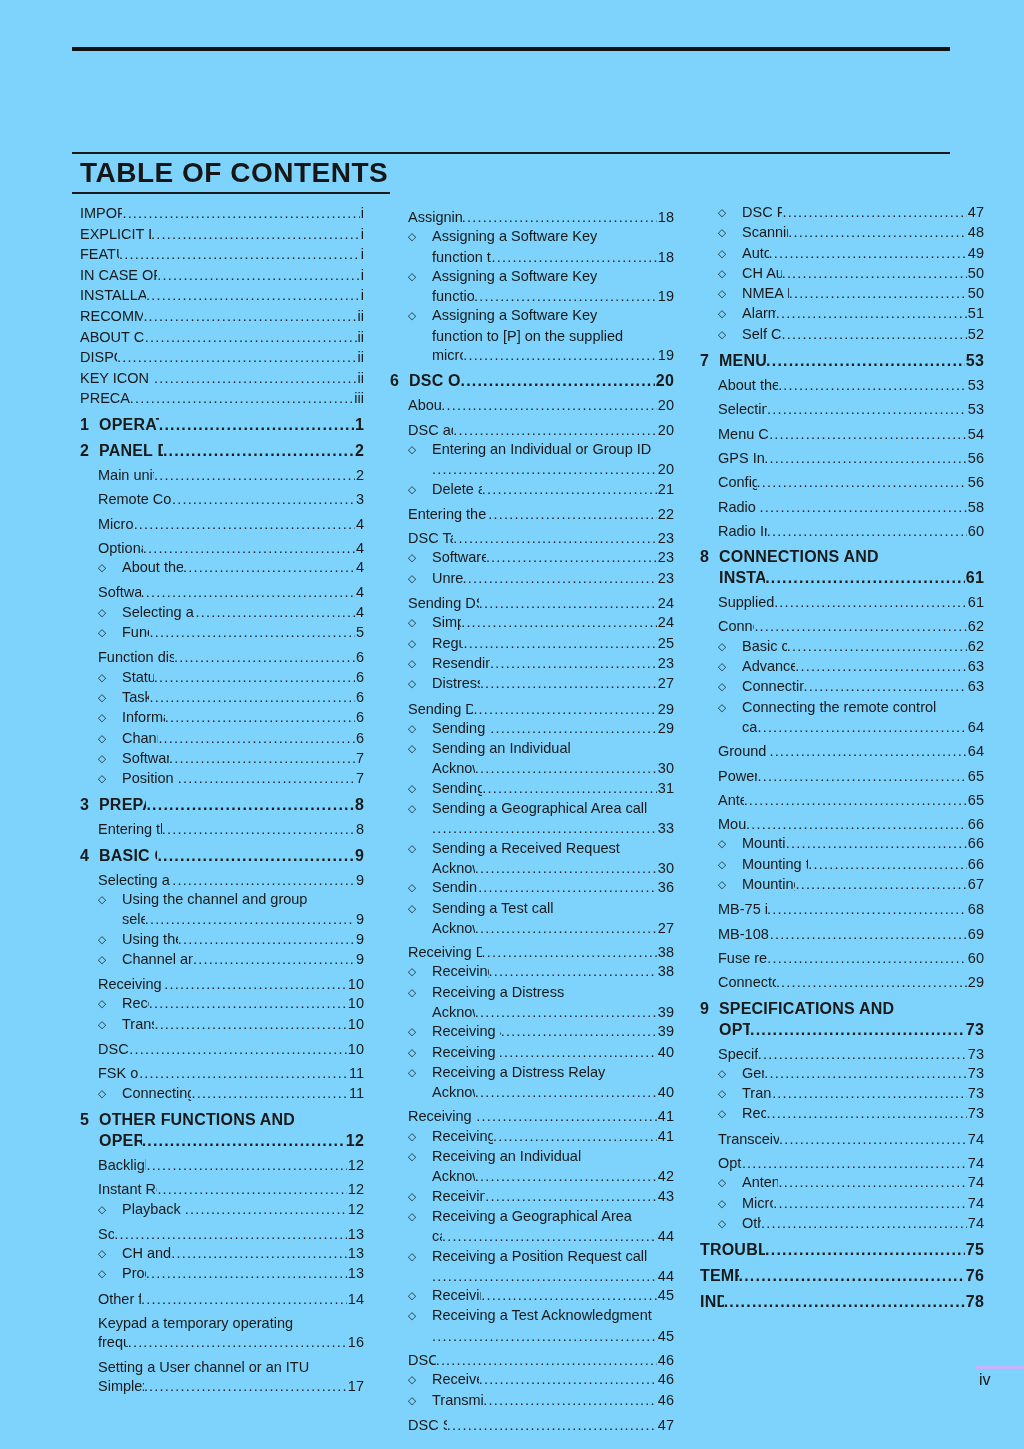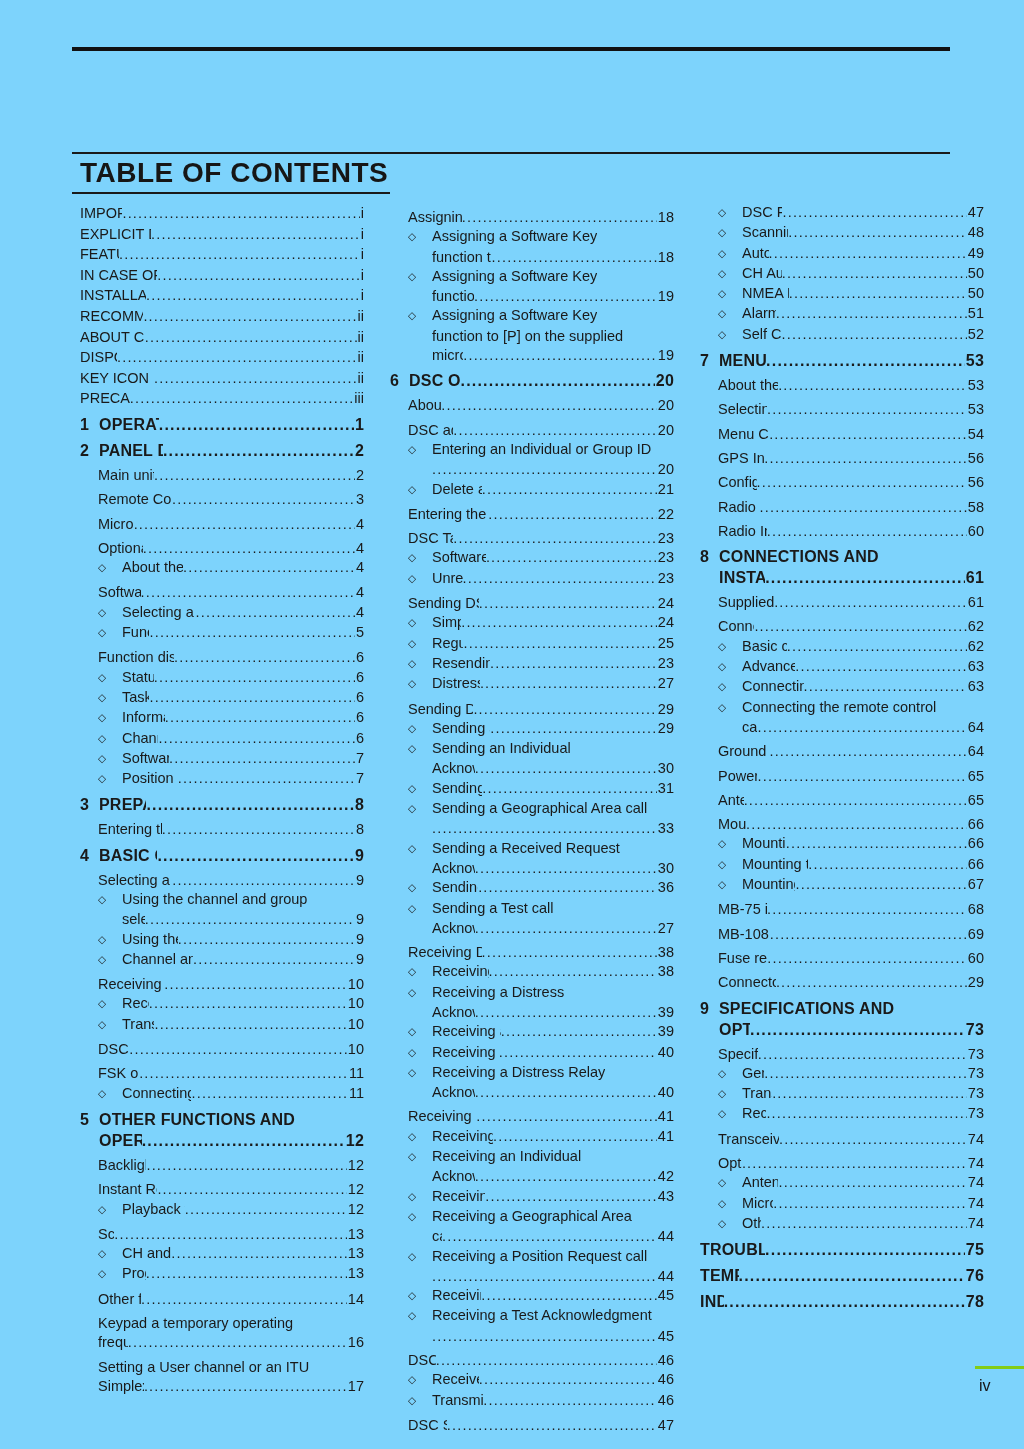--- a/index.html
+++ b/index.html
@@ -29,21 +29,21 @@
   .num { flex:none; width:19px; }
   .bullet { flex:none; width:24px; font-size:10.5px; position:relative; top:-1px; }
   .lbl { flex:0 1 auto; overflow:hidden; }
   .dots { flex:1 1 auto; overflow:hidden; min-width:5px; }
   .dots::before {
     content:"..........................................................................................";
     letter-spacing:1.2px;
   }
   .pg { flex:none; padding-left:1px; }
 
-  .footer { position:absolute; top:1366px; right:0; width:49px; border-top:3px solid #84cc16; padding:8px 0 0 4px; }
+  .footer { position:absolute; top:1366px; right:0; width:49px; border-top:3px solid #c4b5fd; padding:2px 0 0 4px; }
   .folio { font-size:16px; color:#161616; }
 </style>
 </head>
 <body>
 
 <div class="page">
   <div class="rule-top"></div>
 
   <div class="title-wrap">
     <div class="title-rule-top"></div>

